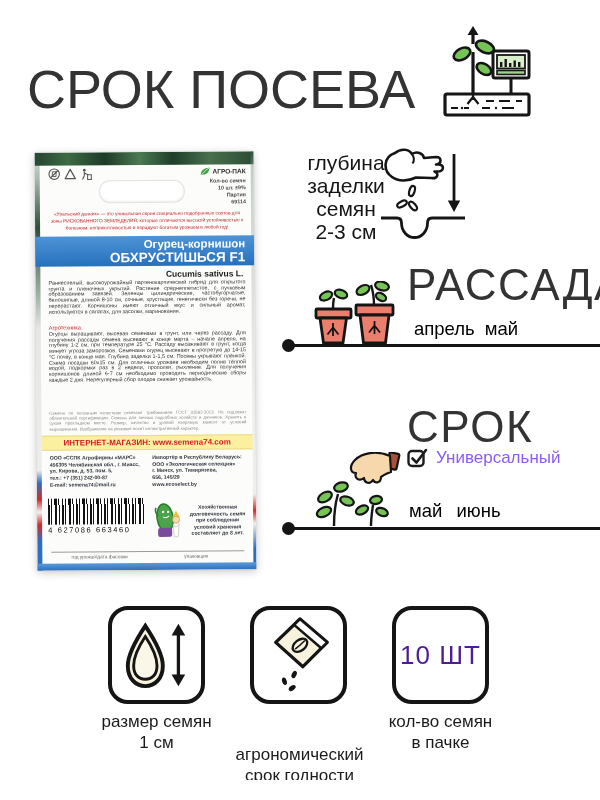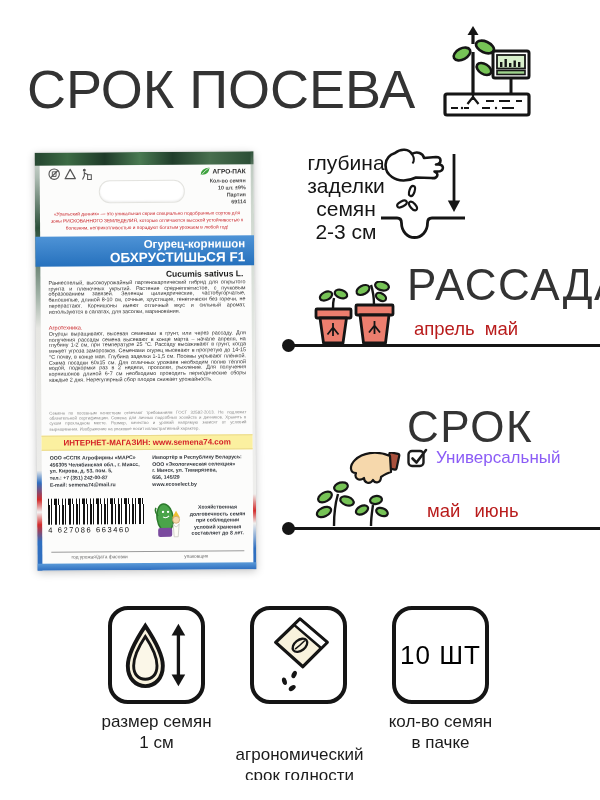--- a/index.html
+++ b/index.html
@@ -65,38 +65,38 @@
   .pk-bottom-strip{position:absolute;left:0;right:0;bottom:0;height:7px;
                    background:linear-gradient(180deg,#5a9ad8,#2f6fc0);}
 
   
   .depth-text{position:absolute;left:296px;top:151px;width:100px;text-align:center;
               font-size:21px;line-height:23px;font-weight:500;color:#151515;}
   .depth-icon{position:absolute;left:381px;top:148px;width:84px;height:92px;}
   .sec-title{position:absolute;font-size:44px;font-weight:400;letter-spacing:1.5px;color:#333;}
   .sec-title.rassada{left:407px;top:260px;}
   .sec-title.grunt{left:407px;top:402px;}
-  .months{position:absolute;font-size:18.5px;color:#b91c1c;font-weight:500;}
+  .months{position:absolute;font-size:18.5px;color:#000000;font-weight:500;}
   .months.rassada{left:414px;top:318px;word-spacing:5px;}
-  .months.grunt{left:427px;top:500px;word-spacing:9px;}
+  .months.grunt{left:409px;top:500px;word-spacing:9px;}
   .pots-icon{position:absolute;left:312px;top:281px;width:84px;height:64px;}
   .plant-hand-icon{position:absolute;left:314px;top:452px;width:88px;height:76px;}
   .soil-check{position:absolute;left:407px;top:447px;display:flex;align-items:center;gap:8px;}
   .soil-check .lbl{font-size:17px;color:#8b5cf6;font-weight:500;}
   .divider{position:absolute;left:283px;width:317px;height:2.6px;background:#151515;}
   .divider::before{content:'';position:absolute;left:-1px;top:-5.2px;width:13px;height:13px;
                    border-radius:50%;background:#151515;}
   .divider.d1{top:344px;}
   .divider.d2{top:527px;}
 
   
   .card{position:absolute;top:606px;width:97px;height:98px;box-sizing:border-box;
         border:4px solid #151515;border-radius:20px;display:flex;align-items:center;justify-content:center;background:#fff;}
   .card.c1{left:108px;} .card.c2{left:250px;} .card.c3{left:392px;}
-  .card-value{font-size:26px;color:#000000;letter-spacing:1px;font-weight:500;white-space:nowrap;}
+  .card-value{font-size:26px;color:#4c1d95;letter-spacing:1px;font-weight:500;white-space:nowrap;}
   .caption{position:absolute;top:711px;text-align:center;font-size:17px;line-height:21px;
            font-weight:500;color:#1b1b1b;}
   .caption.p1{left:76px;width:161px;} .caption.p2{left:219px;width:161px;margin-top:33px;} .caption.p3{left:360px;width:161px;}
 </style>
 </head>
 <body>
 
 <div id="canvas">
 
   <div class="page-title">СРОК ПОСЕВА</div>

